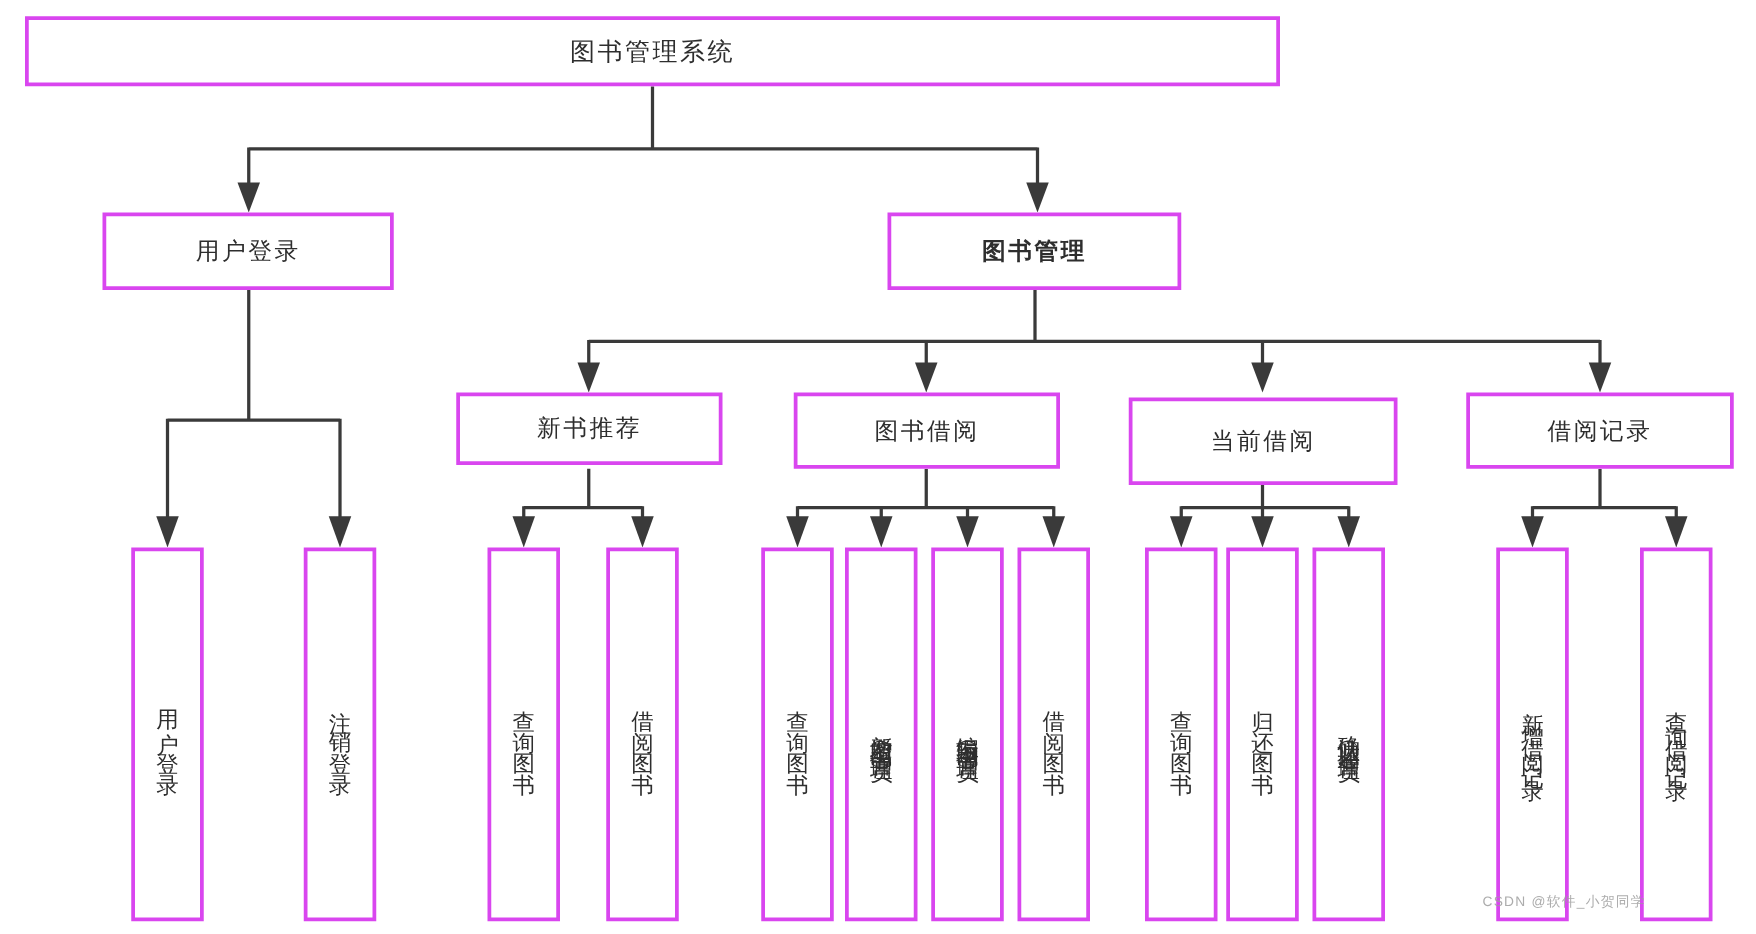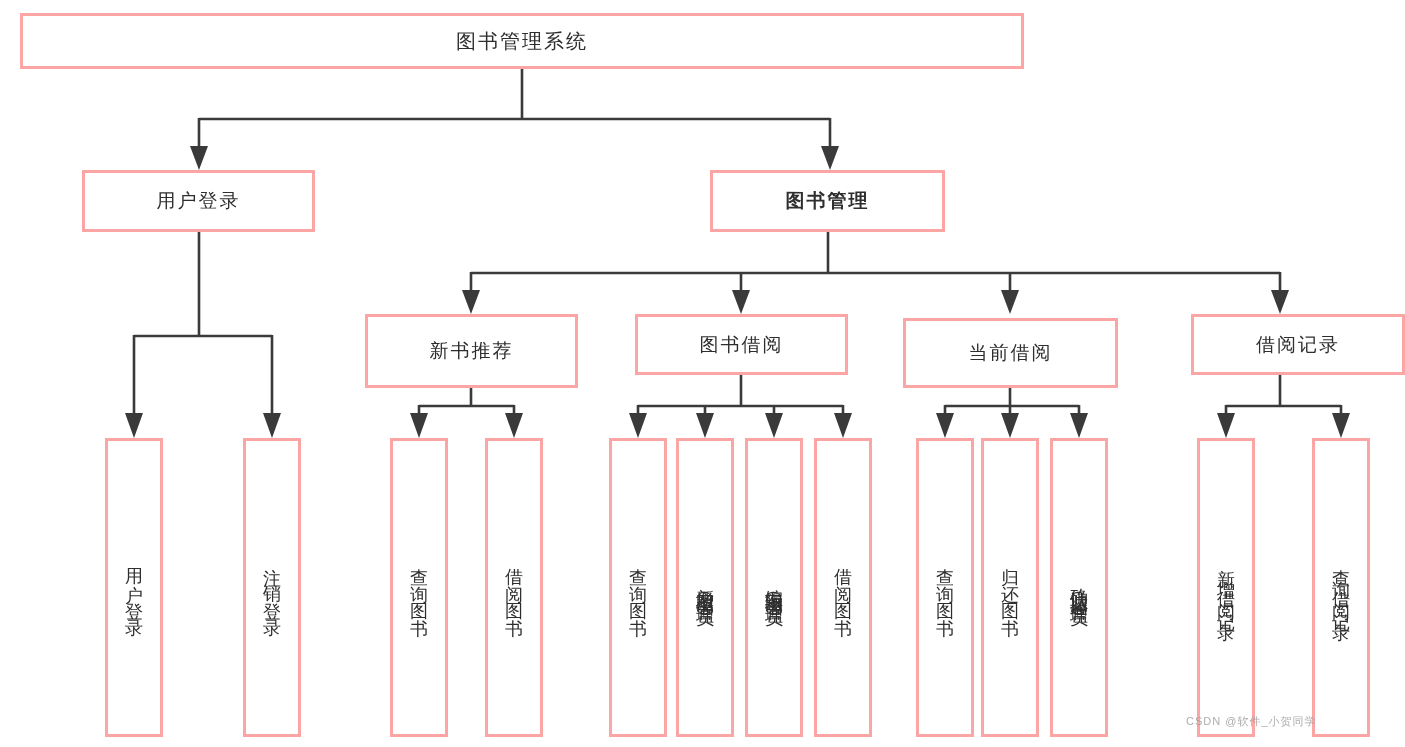--- a/index.html
+++ b/index.html
@@ -4,21 +4,21 @@
 <style>
   html,body { margin:0; padding:0; background:#ffffff; }
   #stage {
     position:relative; width:1405px; height:747px;
     background:#ffffff; overflow:hidden;
     font-family:"Liberation Sans", sans-serif;
   }
   #wires { position:absolute; left:0; top:0; pointer-events:none; }
   .node {
     position:absolute; box-sizing:border-box;
-    border:3px solid #fca5a5; background:#ffffff;
+    border:3px solid #d946ef; background:#ffffff;
     display:flex; align-items:center; justify-content:center;
     color:#2e2e2e;
   }
   .h-node { font-size:19px; letter-spacing:2px; white-space:nowrap; }
   .v-node {
     writing-mode:vertical-rl; text-orientation:mixed;
     font-size:18px; line-height:1;
   }
   .ls-lg { letter-spacing:17px; }
   .ls-md { letter-spacing:11px; }
@@ -75,24 +75,24 @@
       <polygon points="1217,413 1235,413 1226,438"></polygon>
       <polygon points="1332,413 1350,413 1341,438"></polygon>
     </g>
   </svg>
 
   <div class="node h-node" style="left:20px; top:13px; width:1004px; height:56px; font-size:20px;">图书管理系统</div>
 
   <div class="node h-node" style="left:82px; top:170px; width:233px; height:62px;">用户登录</div>
   <div class="node h-node" style="left:710px; top:170px; width:235px; height:62px;font-weight:bold;">图书管理</div>
 
-  <div class="node h-node" style="left:365px; top:314px; width:213px; height:74px;">新书推荐</div>
+  <div class="node h-node" style="left:365px; top:314px; width:213px; height:58px;">新书推荐</div>
   <div class="node h-node" style="left:635px; top:314px; width:213px; height:61px;">图书借阅</div>
   <div class="node h-node" style="left:903px; top:318px; width:215px; height:70px;">当前借阅</div>
-  <div class="node h-node" style="left:1173px; top:314px; width:214px; height:61px;margin-left:18px;">借阅记录</div>
+  <div class="node h-node" style="left:1173px; top:314px; width:214px; height:61px;">借阅记录</div>
 
   <div class="node v-node ls-lg" style="left:105px; top:438px; width:58px; height:299px;">用户登录</div>
   <div class="node v-node ls-lg" style="left:243px; top:438px; width:58px; height:299px;">注销登录</div>
 
   <div class="node v-node ls-lg" style="left:390px; top:438px; width:58px; height:299px;">查询图书</div>
   <div class="node v-node ls-lg" style="left:485px; top:438px; width:58px; height:299px;">借阅图书</div>
 
   <div class="node v-node ls-lg" style="left:609px; top:438px; width:58px; height:299px;">查询图书</div>
   <div class="node v-node ls-sm" style="left:676px; top:438px; width:58px; height:299px;">新增图书（管理员）</div>
   <div class="node v-node ls-sm" style="left:745px; top:438px; width:58px; height:299px;">编辑图书（管理员）</div>

